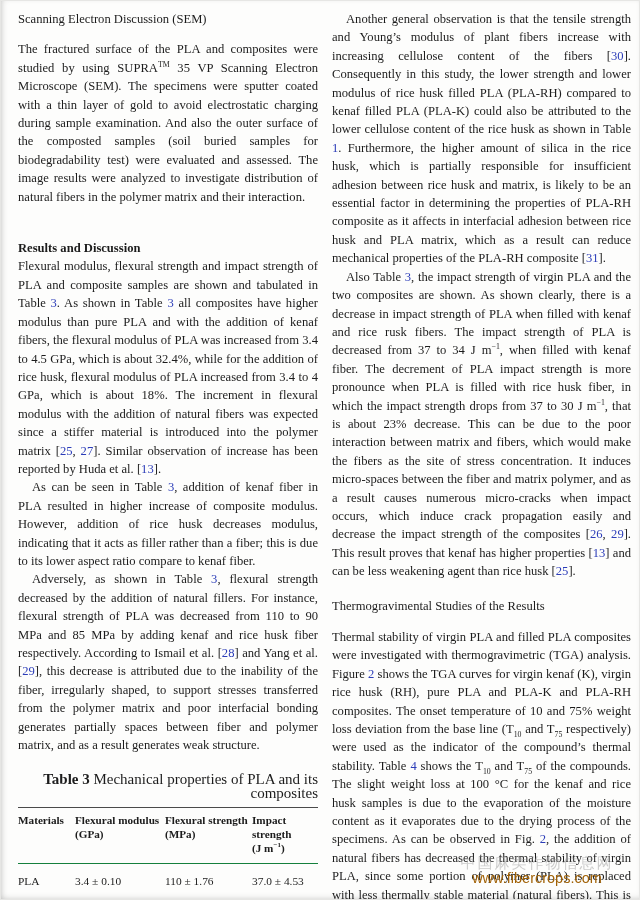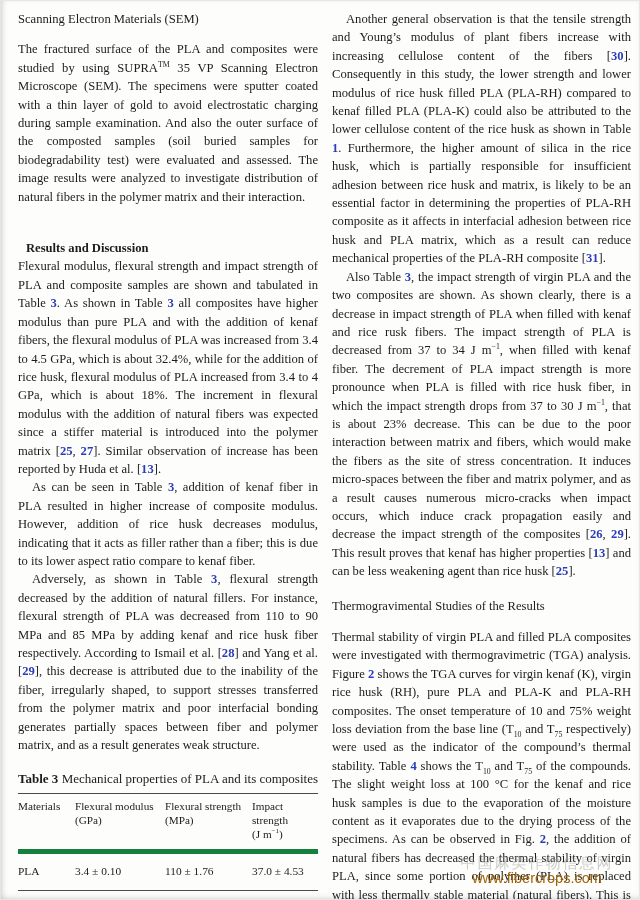--- a/index.html
+++ b/index.html
@@ -15,63 +15,63 @@
     color:#1c1c1c;
   }
   .col {
     position:absolute; top:9px;
     font-size:12.6px; line-height:18.4px;
     text-align:justify;
   }
   .col-left  { left:17px;  width:300px; }
   .col-right { left:331px; width:299px; }
 
-  .h-bold { font-weight:bold; margin:33px 0 0 8px; }
+  .h-bold { font-weight:bold; margin:33px 0 0 0; }
   .h-sub  { font-weight:normal; margin:16px 0 13px 0; }
   .h-sub.first { margin-top:0; margin-bottom:12px; }
 
   p.para { margin:0; }
   p.para.indent { text-indent:14px; }
 
-  .cite { color:#2b3cb8;font-weight:bold; }
+  .cite { color:#2b3cb8; }
   .sup   { vertical-align:super; font-size:0.62em; line-height:0; }
   .subsc { vertical-align:sub;   font-size:0.62em; line-height:0; }
 
   .tblwrap { margin-top:18px; }
-  .tbl-caption { font-size:13px; line-height:14px; text-align:center; margin-bottom:7px; }
+  .tbl-caption { font-size:15px; line-height:14px; text-align:right; margin-bottom:7px; }
   .cap-label { font-weight:bold; }
   table.t3 {
     width:100%; border-collapse:collapse;
     border-top:1px solid #4a4a4a; border-bottom:1px solid #4a4a4a;
     font-size:11.4px;
   }
   table.t3 th {
-    text-align:left; vertical-align:top; font-weight:normal;
+    text-align:left; vertical-align:top; font-weight:bold;
     font-size:11.2px; line-height:13.8px;
     padding:6px 2px 7px 0;
-    border-bottom:5px solid #15803d;
+    border-bottom:1px solid #15803d;
     margin-left:32px;
   }
   table.t3 td {
     text-align:left; padding:8px 2px 8px 0; line-height:13px;
   }
   table.t3 tbody tr:first-child td { padding-top:11px; }
   table.t3 tbody tr:last-child td  { padding-bottom:12px; }
   .w-mat {width:19%;} .w-fm {width:30%;} .w-fs {width:29%;} .w-is {width:22%;}
 
   .watermark { position:absolute; left:438px; top:856px; width:196px; text-align:center; pointer-events:none; }
   .wm-cn  { font-size:15px; letter-spacing:2px; color:rgba(150,150,150,0.48); line-height:13px; white-space:nowrap; }
   .wm-url { font-size:14.5px; color:#a16207; line-height:16px; font-family:"Liberation Sans",sans-serif; }
 </style>
 </head>
 <body>
 
 <div class="page">
   <div class="col col-left">
-      <div class="h-sub first">Scanning Electron Materials (SEM)</div>
+      <div class="h-sub first">Scanning Electron Discussion (SEM)</div>
       <p class="para">The fractured surface of the PLA and composites were studied by using SUPRA<span class="sup">TM</span> 35 VP Scanning Electron Microscope (SEM). The specimens were sputter coated with a thin layer of gold to avoid electrostatic charging during sample examination. And also the outer surface of the composted samples (soil buried samples for biodegradability test) were evaluated and assessed. The image results were analyzed to investigate distribution of natural fibers in the polymer matrix and their interaction.</p>
       <div class="h-bold">Results and Discussion</div>
       <p class="para">Flexural modulus, flexural strength and impact strength of PLA and composite samples are shown and tabulated in Table <span class="cite">3</span>. As shown in Table <span class="cite">3</span> all composites have higher modulus than pure PLA and with the addition of kenaf fibers, the flexural modulus of PLA was increased from 3.4 to 4.5 GPa, which is about 32.4%, while for the addition of rice husk, flexural modulus of PLA increased from 3.4 to 4 GPa, which is about 18%. The increment in flexural modulus with the addition of natural fibers was expected since a stiffer material is introduced into the polymer matrix [<span class="cite">25</span>, <span class="cite">27</span>]. Similar observation of increase has been reported by Huda et al. [<span class="cite">13</span>].</p>
       <p class="para indent">As can be seen in Table <span class="cite">3</span>, addition of kenaf fiber in PLA resulted in higher increase of composite modulus. However, addition of rice husk decreases modulus, indicating that it acts as filler rather than a fiber; this is due to its lower aspect ratio compare to kenaf fiber.</p>
       <p class="para indent">Adversely, as shown in Table <span class="cite">3</span>, flexural strength decreased by the addition of natural fillers. For instance, flexural strength of PLA was decreased from 110 to 90 MPa and 85 MPa by adding kenaf and rice husk fiber respectively. According to Ismail et al. [<span class="cite">28</span>] and Yang et al. [<span class="cite">29</span>], this decrease is attributed due to the inability of the fiber, irregularly shaped, to support stresses transferred from the polymer matrix and poor interfacial bonding generates partially spaces between fiber and polymer matrix, and as a result generates weak structure.</p>
       <div class="tblwrap">
         <div class="tbl-caption"><span class="cap-label">Table 3</span>  Mechanical properties of PLA and its composites</div>
         <table class="t3">
           <thead>
             <tr>

